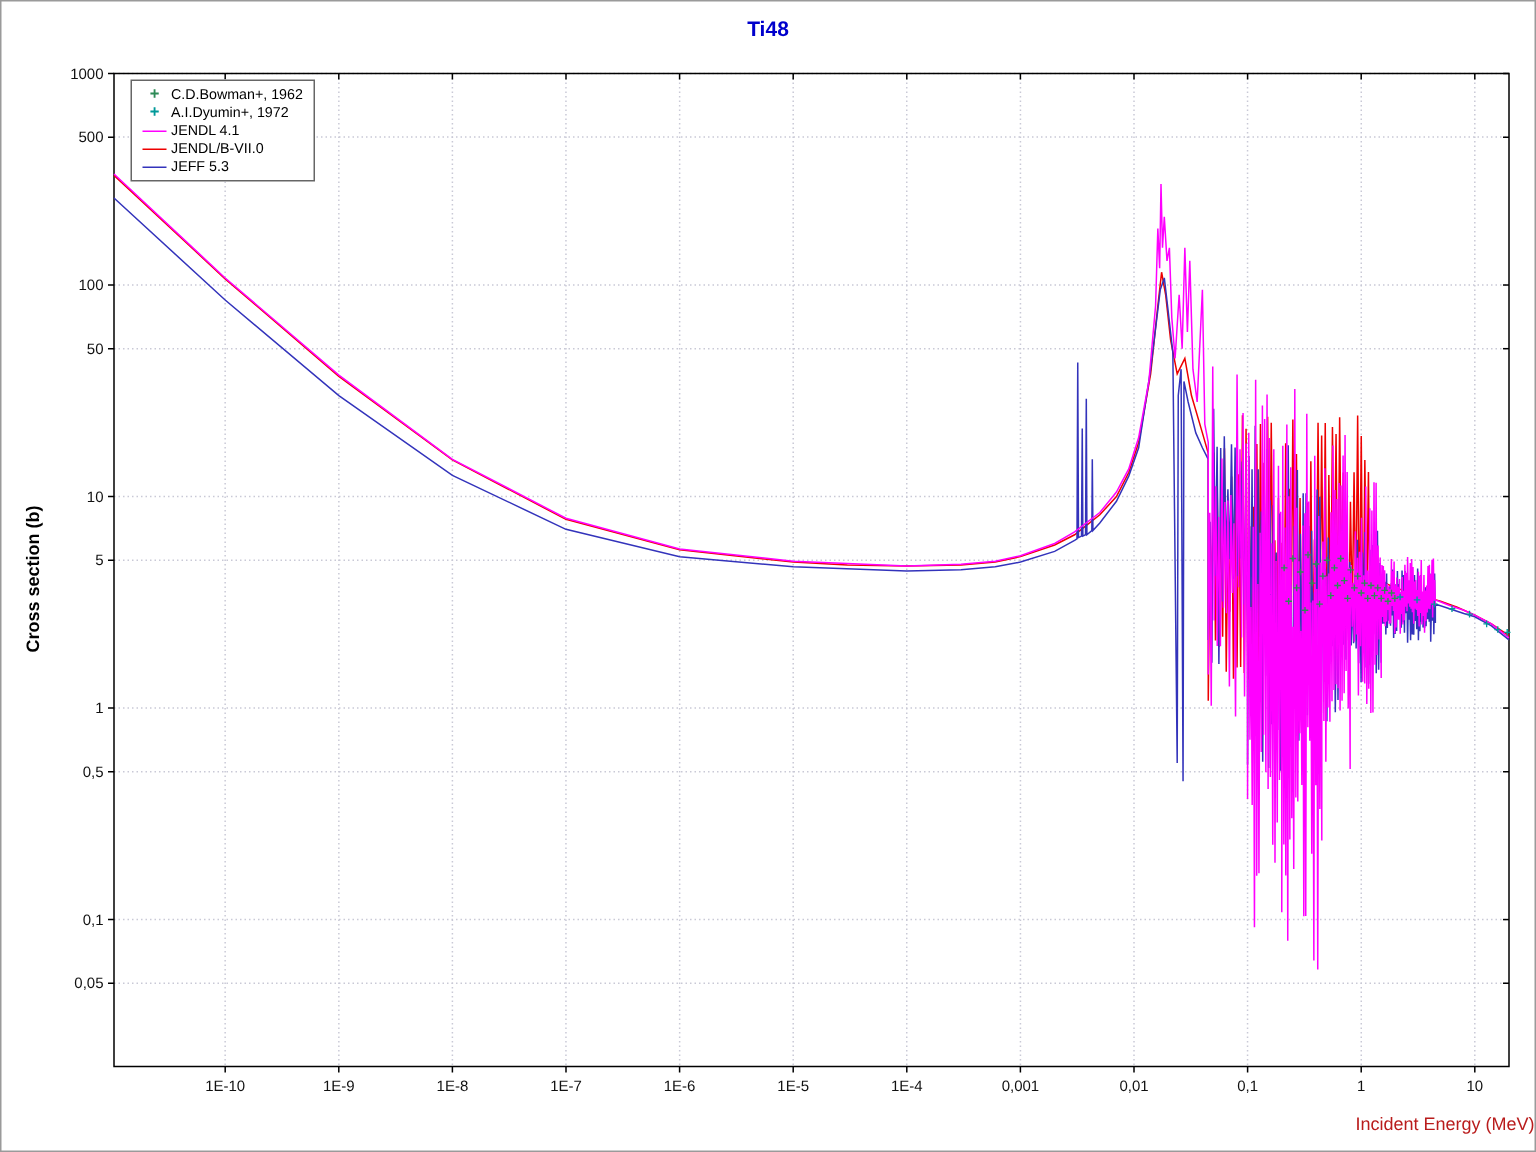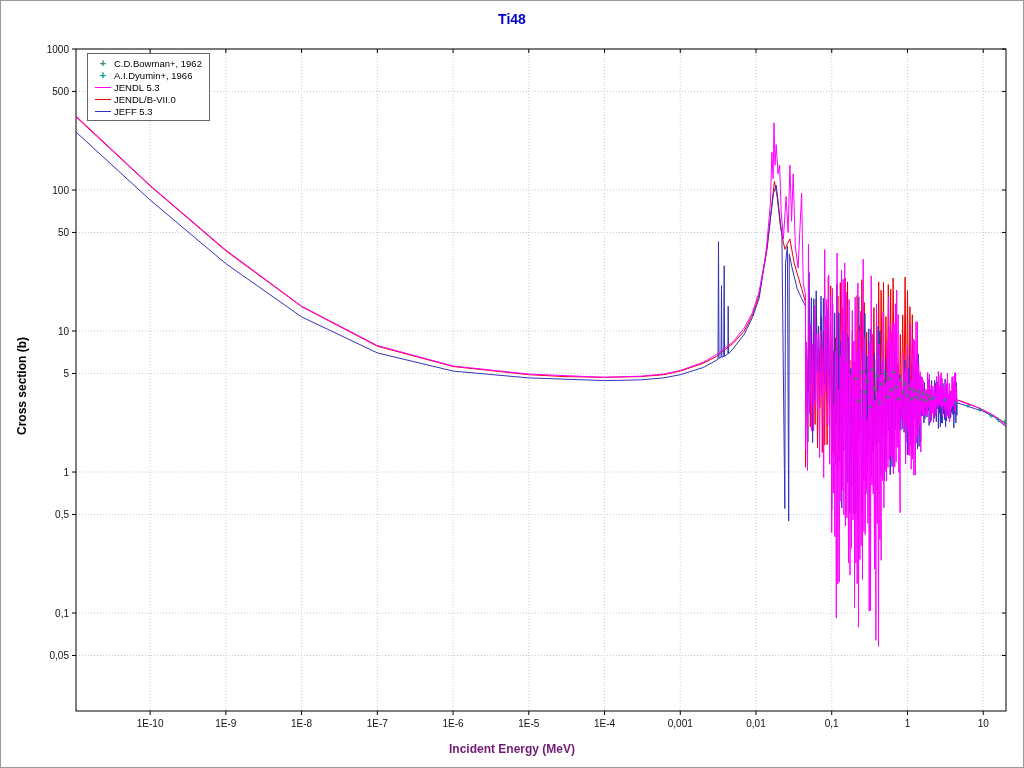--- a/index.html
+++ b/index.html
@@ -1,22 +1,22 @@
 <!DOCTYPE html>
 <html><head>
 <meta charset="utf-8">
 <style>
   html,body{margin:0;padding:0;background:#fff;width:1024px;height:768px;overflow:hidden;
     font-family:"Liberation Sans",sans-serif;}
   .window{position:absolute;inset:0;border:1px solid #9a9a9a;background:#ffffff;}
   .title{position:absolute;top:10px;left:0;width:100%;text-align:center;
     font-weight:bold;font-size:14px;color:#0000cc;}
   #plot{position:absolute;left:0;top:0;}
-  .xlabel{position:absolute;left:0;top:741px;width:100%;text-align:center;
-    font-weight:bold;font-size:12px;color:#701a75;}
+  .xlabel{position:absolute;left:0;top:741px;width:100%;text-align:right;
+    font-weight:normal;font-size:12px;color:#b91c1c;}
   .ylabel{position:absolute;left:14px;top:434px;transform:rotate(-90deg);
     transform-origin:0 0;font-weight:bold;font-size:12px;color:#000;white-space:nowrap;}
   .legend{position:absolute;left:86px;top:52px;background:#fff;border:1px solid #666;
     padding:3px 7px 3px 4px;font-size:9.5px;color:#000;z-index:5;}
   .lrow{display:flex;align-items:center;height:12px;}
   .lmark{width:22px;display:flex;justify-content:center;align-items:center;flex:none;}
   .lline{display:inline-block;width:16px;height:0;border-top:1px solid;}
   .lplus{font-weight:bold;font-size:11px;line-height:9px;}
   .ltext{white-space:nowrap;}
 </style>
@@ -135,27 +135,27 @@
       <div class="lrow">
         <span class="lmark">
           <span class="lplus" style="color: rgb(46, 139, 87);">+</span>
         </span>
         <span class="ltext">C.D.Bowman+, 1962</span>
       </div>
       <div class="lrow">
         <span class="lmark">
           <span class="lplus" style="color: rgb(0, 153, 153);">+</span>
         </span>
-        <span class="ltext">A.I.Dyumin+, 1966</span>
+        <span class="ltext">A.I.Dyumin+, 1972</span>
       </div>
       <div class="lrow">
         <span class="lmark">
           <span class="lline" style="border-top-color: rgb(255, 0, 255);"></span>
         </span>
-        <span class="ltext">JENDL 5.3</span>
+        <span class="ltext">JENDL 4.1</span>
       </div>
       <div class="lrow">
         <span class="lmark">
           <span class="lline" style="border-top-color: rgb(238, 0, 0);"></span>
         </span>
         <span class="ltext">JENDL/B-VII.0</span>
       </div>
       <div class="lrow">
         <span class="lmark">
           <span class="lline" style="border-top-color: rgb(51, 51, 187);"></span>

